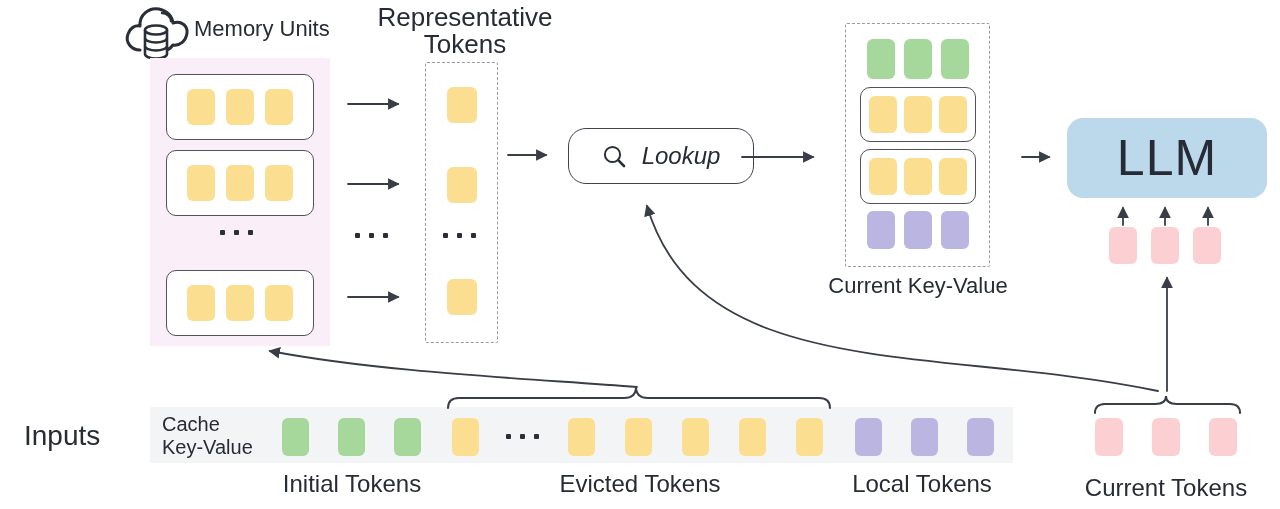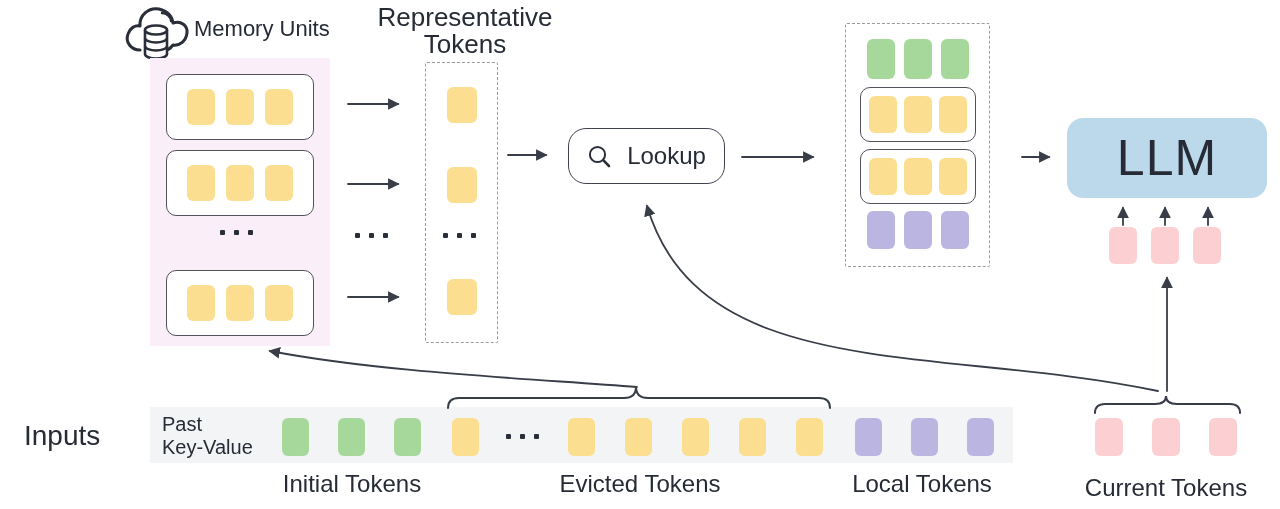--- a/index.html
+++ b/index.html
@@ -39,24 +39,25 @@
   }
   .rep-box .token{width:30px;height:36px;}
   .rep-box .token:nth-child(1){margin-top:24px;}
   .rep-box .token:nth-child(2){margin-top:44px;}
   .rep-box .token:nth-child(3){margin-top:76px;}
   .rep-dots{left:443px;top:233px;}
   .mid-dots{left:355px;top:233px;}
 
   
   .lookup-btn{
-    left:568px;top:128px;width:157px;height:56px;background:#ffffff;
+    left:568px;top:128px;width:186px;height:56px;background:#ffffff;
     border:1.6px solid #3f434e;border-radius:18px;box-sizing:border-box;
     display:flex;align-items:center;justify-content:center;gap:15px;
     font-size:24px;
+    font-style:italic;
   }
 
   
   .cache-box{
     left:845px;top:23px;width:145px;height:244px;
     border:1.5px dashed #9a9aa0;border-radius:2px;box-sizing:border-box;
   }
   .cache-row{position:absolute;left:50%;transform:translateX(-50%);display:flex;gap:9px;}
   .cache-row .token{width:28px;height:40px;}
   .cache-row.boxed{
@@ -185,35 +186,36 @@
       <div class="token" style="background: rgb(251, 222, 143);"></div>
       <div class="token" style="background: rgb(251, 222, 143);"></div>
     </div>
   <div class="cache-row r4">
       <div class="token" style="background: rgb(186, 182, 225);"></div>
       <div class="token" style="background: rgb(186, 182, 225);"></div>
       <div class="token" style="background: rgb(186, 182, 225);"></div>
     </div>
 </div>
 <div class="abs label cache-label">
+  <div>Current Key-Value</div>
 </div>
 
 <div class="abs llm-box">
   <span>LLM</span>
 </div>
 <div class="abs llm-feed">
     <div class="token" style="background: rgb(252, 207, 211);"></div>
     <div class="token" style="background: rgb(252, 207, 211);"></div>
     <div class="token" style="background: rgb(252, 207, 211);"></div>
   </div>
 
 <div class="abs label inputs-label">Inputs</div>
 <div class="abs inputs-bar">
   <div class="pastkv-label label">
-    <div>Past</div>
+    <div>Cache</div>
     <div>Key-Value</div>
   </div>
   <div class="bar-group" style="left:132px">
       <div class="token" style="background: rgb(166, 216, 156);"></div>
       <div class="token" style="background: rgb(166, 216, 156);"></div>
       <div class="token" style="background: rgb(166, 216, 156);"></div>
     </div>
   <div class="bar-group" style="left:302px">
       <div class="token" style="background: rgb(251, 222, 143);"></div>
     </div>

